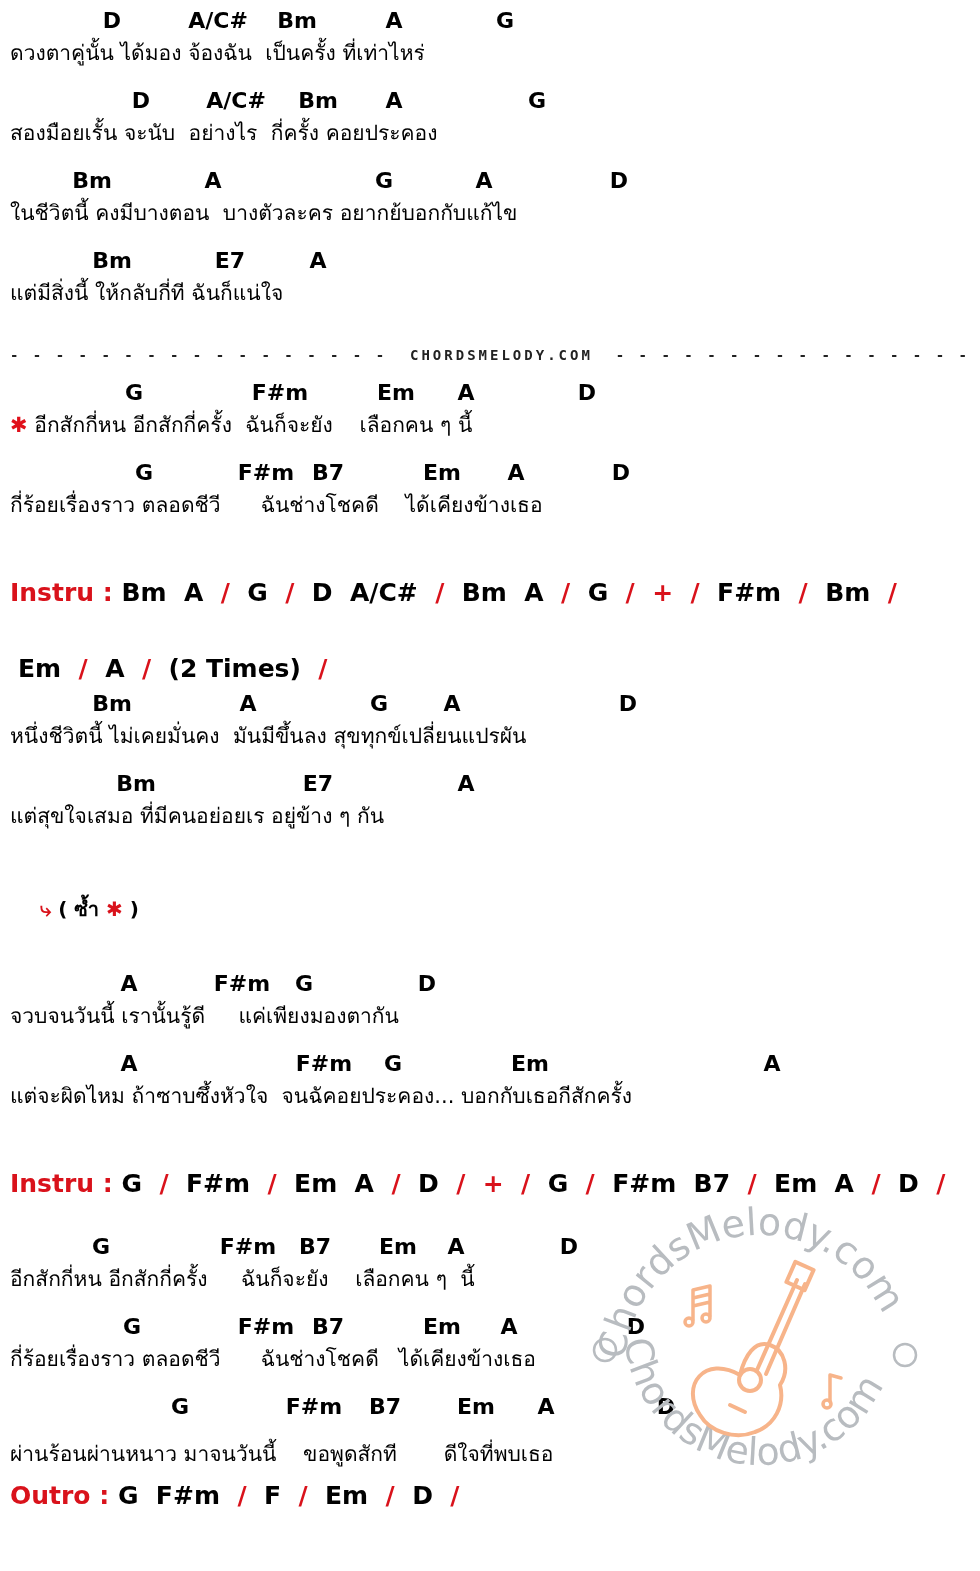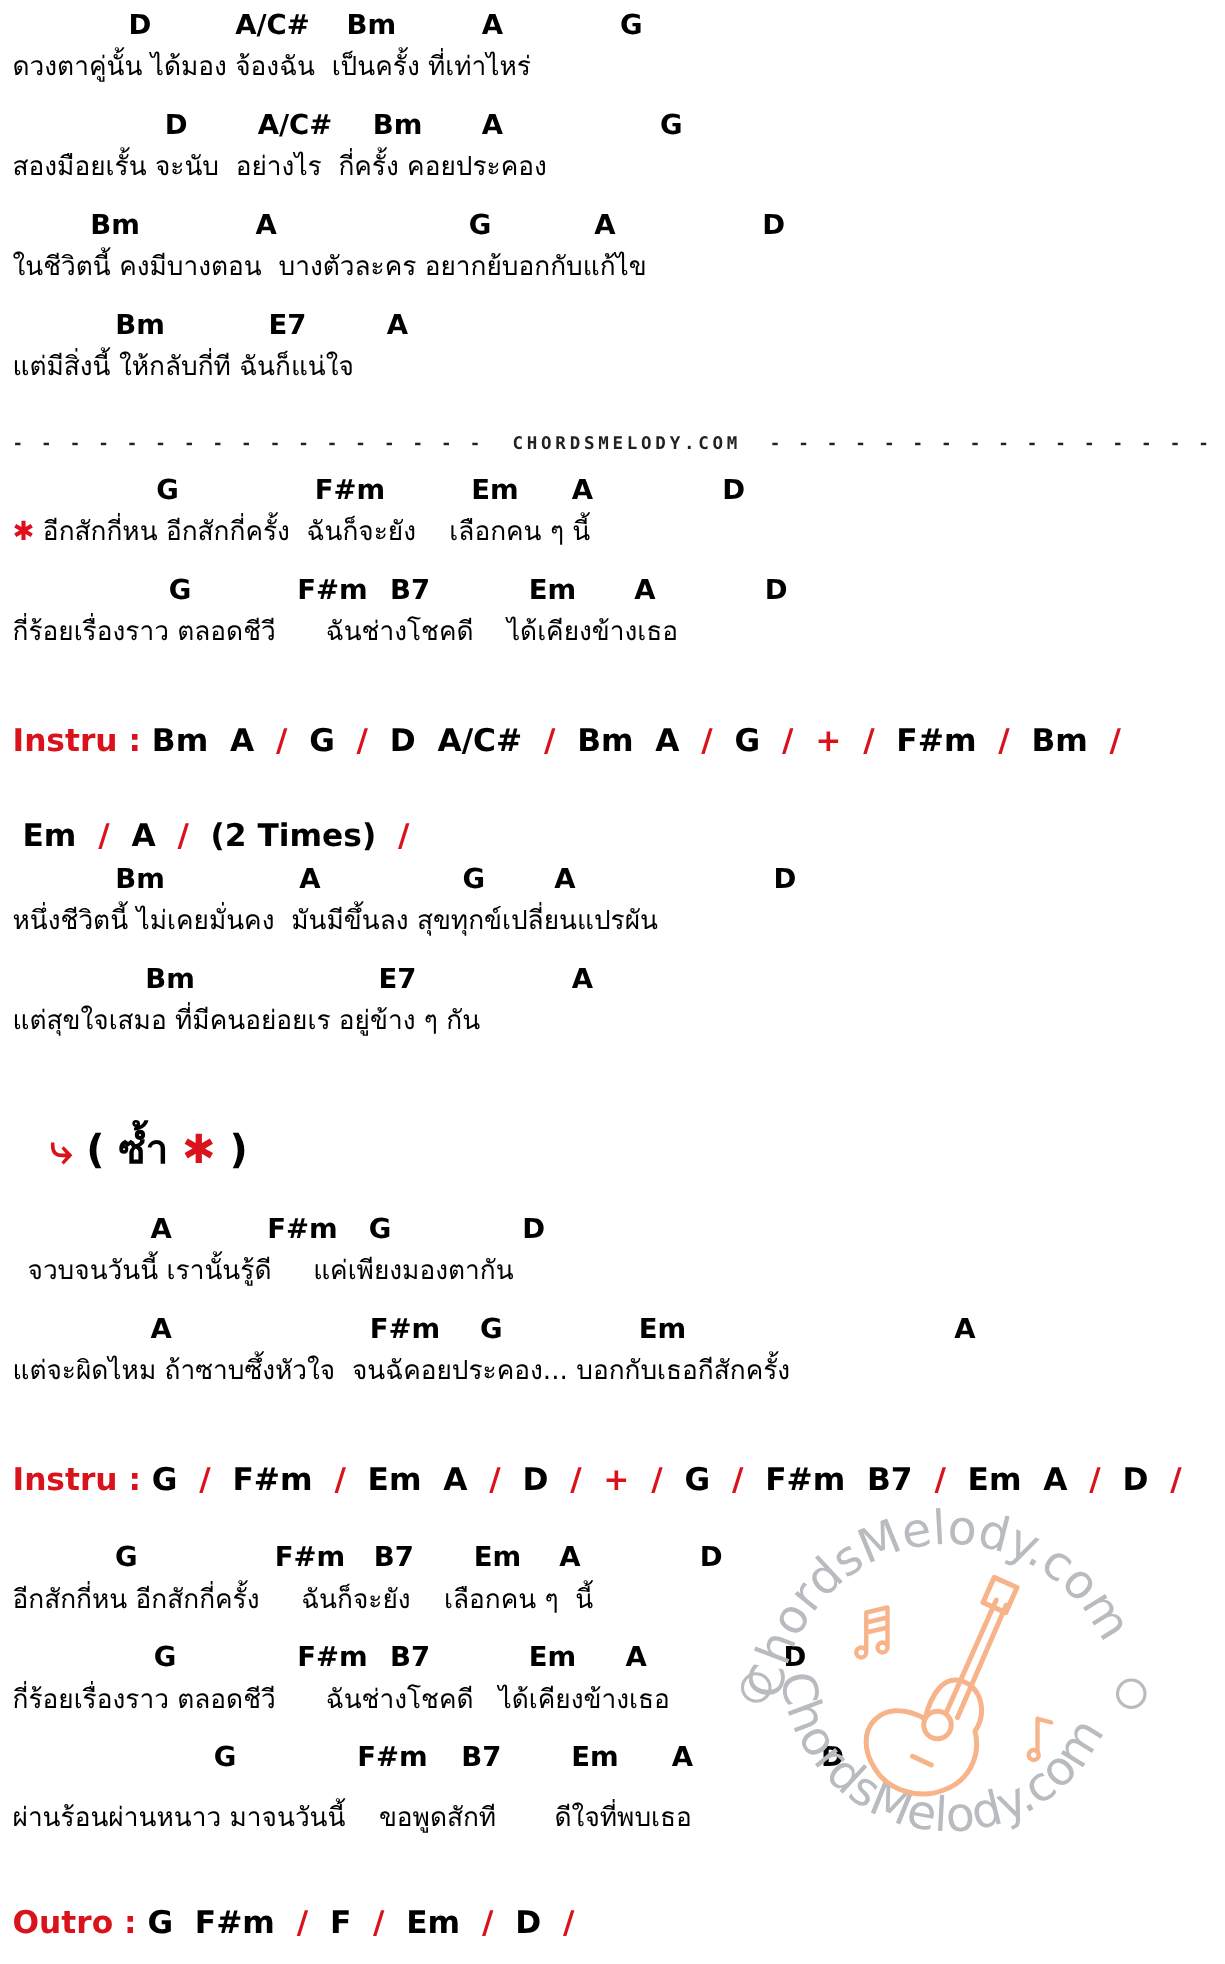--- a/index.html
+++ b/index.html
@@ -24,21 +24,21 @@
     font-family: "DejaVu Sans Mono", monospace; font-weight: bold;
   }
   .instru {
     position: absolute; left: 10px; font-size: 25px; font-weight: bold;
     white-space: pre; line-height: 1; font-family: "DejaVu Sans", sans-serif;
   }
   .instru .label { color: #d9121b; }
   .instru .sep { color: #d9121b; }
   .instru .plus { color: #d9121b; }
   .repeat {
-    position: absolute; left: 40px; top: 893px; font-size: 32px; font-weight: bold;
+    position: absolute; left: 40px; top: 893px; font-size: 20px; font-weight: bold;
     white-space: pre; font-family: "DejaVu Sans", sans-serif;
   }
   .repeat .arrow { color: #d9121b; }
   .repeat .star { color: #d9121b; }
   .watermark {
     position: absolute; left: 585px; top: 1170px; width: 340px; height: 340px;
     pointer-events: none;
   }
 </style>
 </head>
@@ -91,21 +91,21 @@
     <div class="lyric" style="top: 726px;"><span>หนึ่งชีวิตนี้ ไม่เคยมั่นคง  มันมีขึ้นลง สุขทุกข์เปลี่ยนแปรผัน</span></div>
     <div class="chord" style="left: 136px; top: 773px;">Bm</div>
     <div class="chord" style="left: 318px; top: 773px;">E7</div>
     <div class="chord" style="left: 466px; top: 773px;">A</div>
     <div class="lyric" style="top: 806px;"><span>แต่สุขใจเสมอ ที่มีคนอย่อยเร อยู่ข้าง ๆ กัน</span></div>
     <div class="repeat"><span class="arrow">⤷</span> <span>( ซ้ำ </span><span class="star">✱</span><span> )</span></div>
     <div class="chord" style="left: 129px; top: 973px;">A</div>
     <div class="chord" style="left: 242px; top: 973px;">F#m</div>
     <div class="chord" style="left: 304px; top: 973px;">G</div>
     <div class="chord" style="left: 427px; top: 973px;">D</div>
-    <div class="lyric" style="top: 1006px; margin-left: 12px;"><span>จวบจนวันนี้ เรานั้นรู้ดี     แค่เพียงมองตากัน</span></div>
+    <div class="lyric" style="top: 1006px;"><span>จวบจนวันนี้ เรานั้นรู้ดี     แค่เพียงมองตากัน</span></div>
     <div class="chord" style="left: 129px; top: 1053px;">A</div>
     <div class="chord" style="left: 324px; top: 1053px;">F#m</div>
     <div class="chord" style="left: 393px; top: 1053px;">G</div>
     <div class="chord" style="left: 530px; top: 1053px;">Em</div>
     <div class="chord" style="left: 772px; top: 1053px;">A</div>
     <div class="lyric" style="top: 1086px;"><span>แต่จะผิดไหม ถ้าซาบซึ้งหัวใจ  จนฉัคอยประคอง... บอกกับเธอกีสักครั้ง</span></div>
     <div class="instru" style="top: 1171px;"><span class="label">Instru :</span> <span>G</span>  <span class="sep">/</span>  <span>F#m</span>  <span class="sep">/</span>  <span>Em  A</span>  <span class="sep">/</span>  <span>D</span>  <span class="sep">/</span>  <span class="plus">+</span>  <span class="sep">/</span>  <span>G</span>  <span class="sep">/</span>  <span>F#m  B7</span>  <span class="sep">/</span>  <span>Em  A</span>  <span class="sep">/</span>  <span>D</span>  <span class="sep">/</span>  </div>
     <div class="chord" style="left: 101px; top: 1236px;">G</div>
     <div class="chord" style="left: 248px; top: 1236px;">F#m</div>
     <div class="chord" style="left: 315px; top: 1236px;">B7</div>
@@ -120,21 +120,21 @@
     <div class="chord" style="left: 509px; top: 1316px;">A</div>
     <div class="chord" style="left: 636px; top: 1316px;">D</div>
     <div class="lyric" style="top: 1349px;"><span>กี่ร้อยเรื่องราว ตลอดชีวี      ฉันช่างโชคดี   ได้เคียงข้างเธอ</span></div>
     <div class="chord" style="left: 180px; top: 1396px;">G</div>
     <div class="chord" style="left: 314px; top: 1396px;">F#m</div>
     <div class="chord" style="left: 385px; top: 1396px;">B7</div>
     <div class="chord" style="left: 476px; top: 1396px;">Em</div>
     <div class="chord" style="left: 546px; top: 1396px;">A</div>
     <div class="chord" style="left: 666px; top: 1396px;">D</div>
     <div class="lyric" style="top: 1429px; margin-top: 15px;"><span>ผ่านร้อนผ่านหนาว มาจนวันนี้    ขอพูดสักที       ดีใจที่พบเธอ</span></div>
-    <div class="instru" style="top: 1483px; margin-top: 42px;"><span class="label">Outro :</span> <span>G  F#m</span>  <span class="sep">/</span>  <span>F</span>  <span class="sep">/</span>  <span>Em</span>  <span class="sep">/</span>  <span>D</span>  <span class="sep">/</span>  </div>
+    <div class="instru" style="top: 1483px;"><span class="label">Outro :</span> <span>G  F#m</span>  <span class="sep">/</span>  <span>F</span>  <span class="sep">/</span>  <span>Em</span>  <span class="sep">/</span>  <span>D</span>  <span class="sep">/</span>  </div>
   </div>
 
 <div class="watermark">
   <svg width="340" height="340" viewBox="0 0 340 340">
     <defs>
       <path id="arcTop" d="M 40 190 A 135 135 0 0 1 300 150"></path>
       <path id="arcBot" d="M 40 170 A 135 135 0 0 0 300 210"></path>
     </defs>
     <text font-family="DejaVu Sans, sans-serif" font-size="38" fill="#b8bcc0">
       <textPath href="#arcTop">ChordsMelody.com</textPath>

